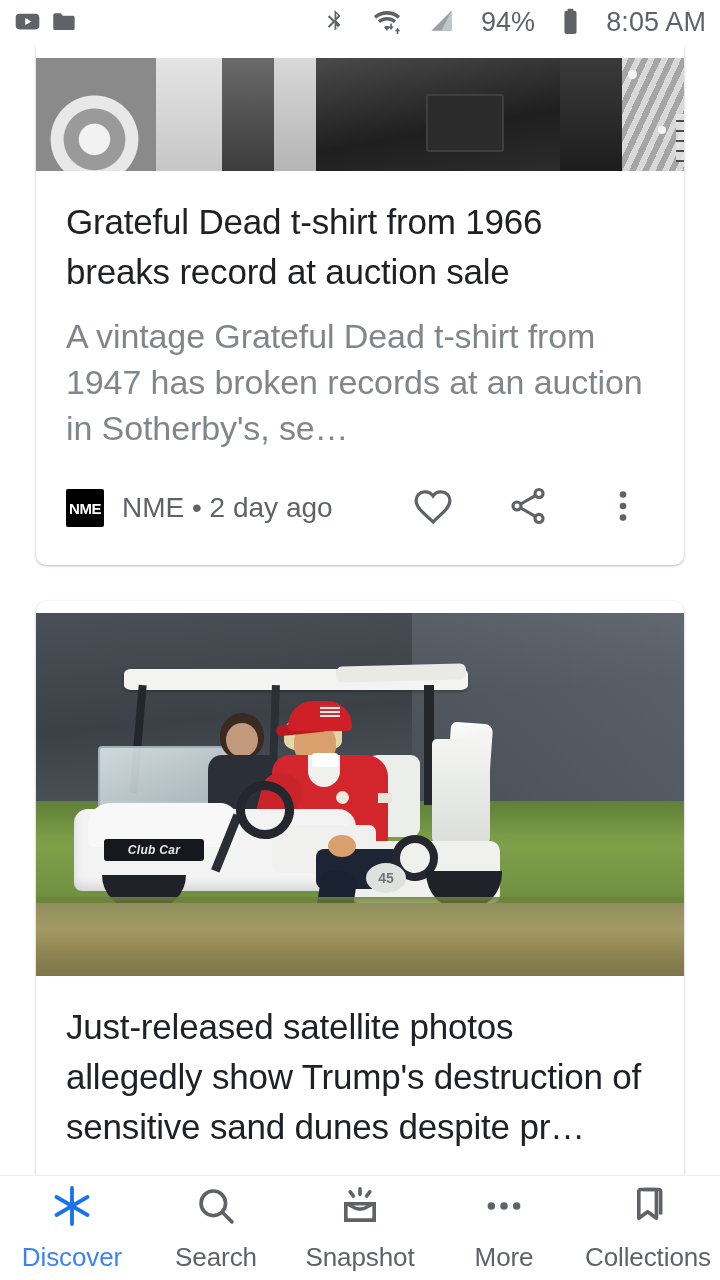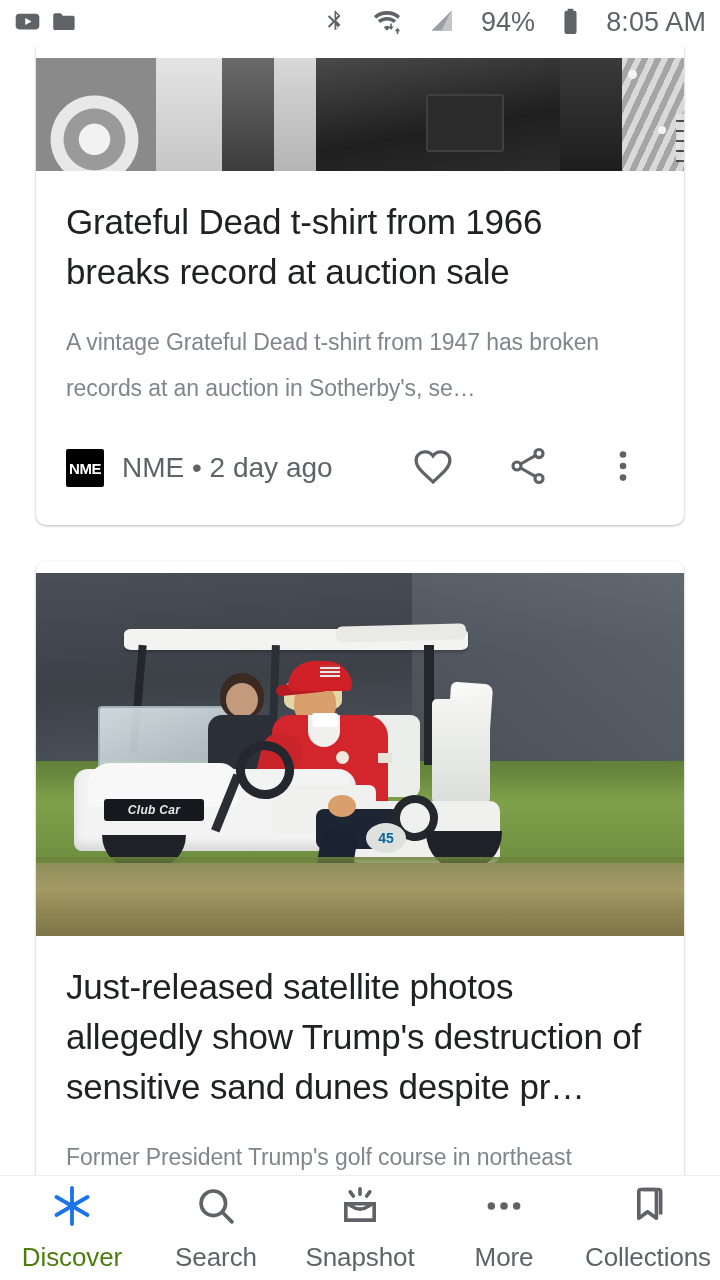--- a/index.html
+++ b/index.html
@@ -38,21 +38,21 @@
   .card.first { margin-top:0; border-radius:0 0 10px 10px; }
 
   .card-img { width:100%; display:block; position:relative; overflow:hidden;margin-top:12px; }
   .card-body { padding:26px 30px 0 30px; }
 
   .headline {
     font-size:35px; line-height:50px; color:#202124;
     font-weight:400; letter-spacing:-0.2px;
   }
   .snippet {
-    margin-top:22px; font-size:23px; line-height:46px;
+    margin-top:16px; font-size:34px; line-height:46px;
     color:#80868b; letter-spacing:-0.1px;
   }
 
   .source-row {
     display:flex; align-items:center; padding:26px 30px 26px 30px;
   }
   .pub-logo {
     width:38px; height:38px; flex:0 0 38px; border-radius:2px;
     display:flex; align-items:center; justify-content:center; overflow:hidden;
   }
@@ -73,21 +73,21 @@
   .bottomnav {
     position:absolute; bottom:0; left:0; width:720px; height:105px;
     background:#ffffff; display:flex; align-items:center;
     border-top:1px solid #eceff1; z-index:50;
   }
   .nav-item {
     flex:1; display:flex; flex-direction:column; align-items:center;
     justify-content:center; gap:9px;
   }
   .nav-label { font-size:26px; color:#5f6368; letter-spacing:-0.1px; }
-  .nav-item.active .nav-label { color:#4d7c0f; }
+  .nav-item.active .nav-label { color:#3b82f6; }
 
   
   .photo-bw { height:113px; background:#8e8e8e; position:relative; filter:grayscale(1); }
   .photo-bw .p { position:absolute; }
   .bw-bg { inset:0; background:linear-gradient(180deg,#c9c9c9,#a8a8a8); }
   .bw-tie { left:0; top:0; width:130px; height:113px;
     background:radial-gradient(circle at 45% 72%, #f2f2f2 0 14%, #9a9a9a 15% 28%, #e8e8e8 29% 40%, #8a8a8a 41% 100%),
                linear-gradient(180deg,#bdbdbd,#8f8f8f); }
   .bw-ps1 { left:120px; top:0; width:70px; height:113px; background:linear-gradient(180deg,#e4e4e4,#c6c6c6); }
   .bw-ps2 { left:186px; top:0; width:56px; height:113px; background:linear-gradient(180deg,#6a6a6a,#3c3c3c); }
@@ -140,21 +140,21 @@
     display:flex; align-items:center; justify-content:center; }
   .c-badge span { color:#e8e8e8; font-size:12px; font-style:italic; font-weight:700;
     font-family:"Liberation Sans", sans-serif; letter-spacing:.3px; }
   .c-seat { left:236px; top:212px; width:104px; height:48px; background:#f0f1ef; border-radius:7px; }
   .c-seatback { left:332px; top:142px; width:52px; height:82px; background:#eceeec; border-radius:9px; }
   .c-rear { left:316px; top:228px; width:148px; height:62px; background:#f0f1ef; border-radius:6px 10px 8px 8px; }
   .c-rear2 { left:396px; top:126px; width:58px; height:104px;
     background:linear-gradient(180deg,#f4f5f3,#dcdedb); border-radius:5px; }
   .c-num { left:330px; top:250px; width:40px; height:30px; background:#dfe1de; border-radius:50%;
     display:flex; align-items:center; justify-content:center; }
-  .c-num span { font-size:14px; color:#0369a1; font-weight:700; }
+  .c-num span { font-size:14px; color:#737373; font-weight:700; }
   .c-wheelF { left:66px; top:262px; width:84px; height:34px; background:#1f2329; border-radius:0 0 42px 42px; }
   .c-wheelR { left:390px; top:258px; width:76px; height:40px; background:#1f2329; border-radius:0 0 38px 38px; }
   .c-steer { left:200px; top:168px; width:58px; height:58px; border:9px solid #24282e;
     border-radius:50%; transform:rotate(-16deg); }
   .c-steercol { left:186px; top:200px; width:9px; height:60px; background:#2a2e34; transform:rotate(22deg); }
   .c-wheel2 { left:356px; top:222px; width:46px; height:46px; border:8px solid #24282e;
     border-radius:50%; transform:rotate(12deg); }
 
   
   .p-cad-h { left:184px; top:100px; width:44px; height:46px; background:#3b2a21; border-radius:50% 50% 45% 45%; }

